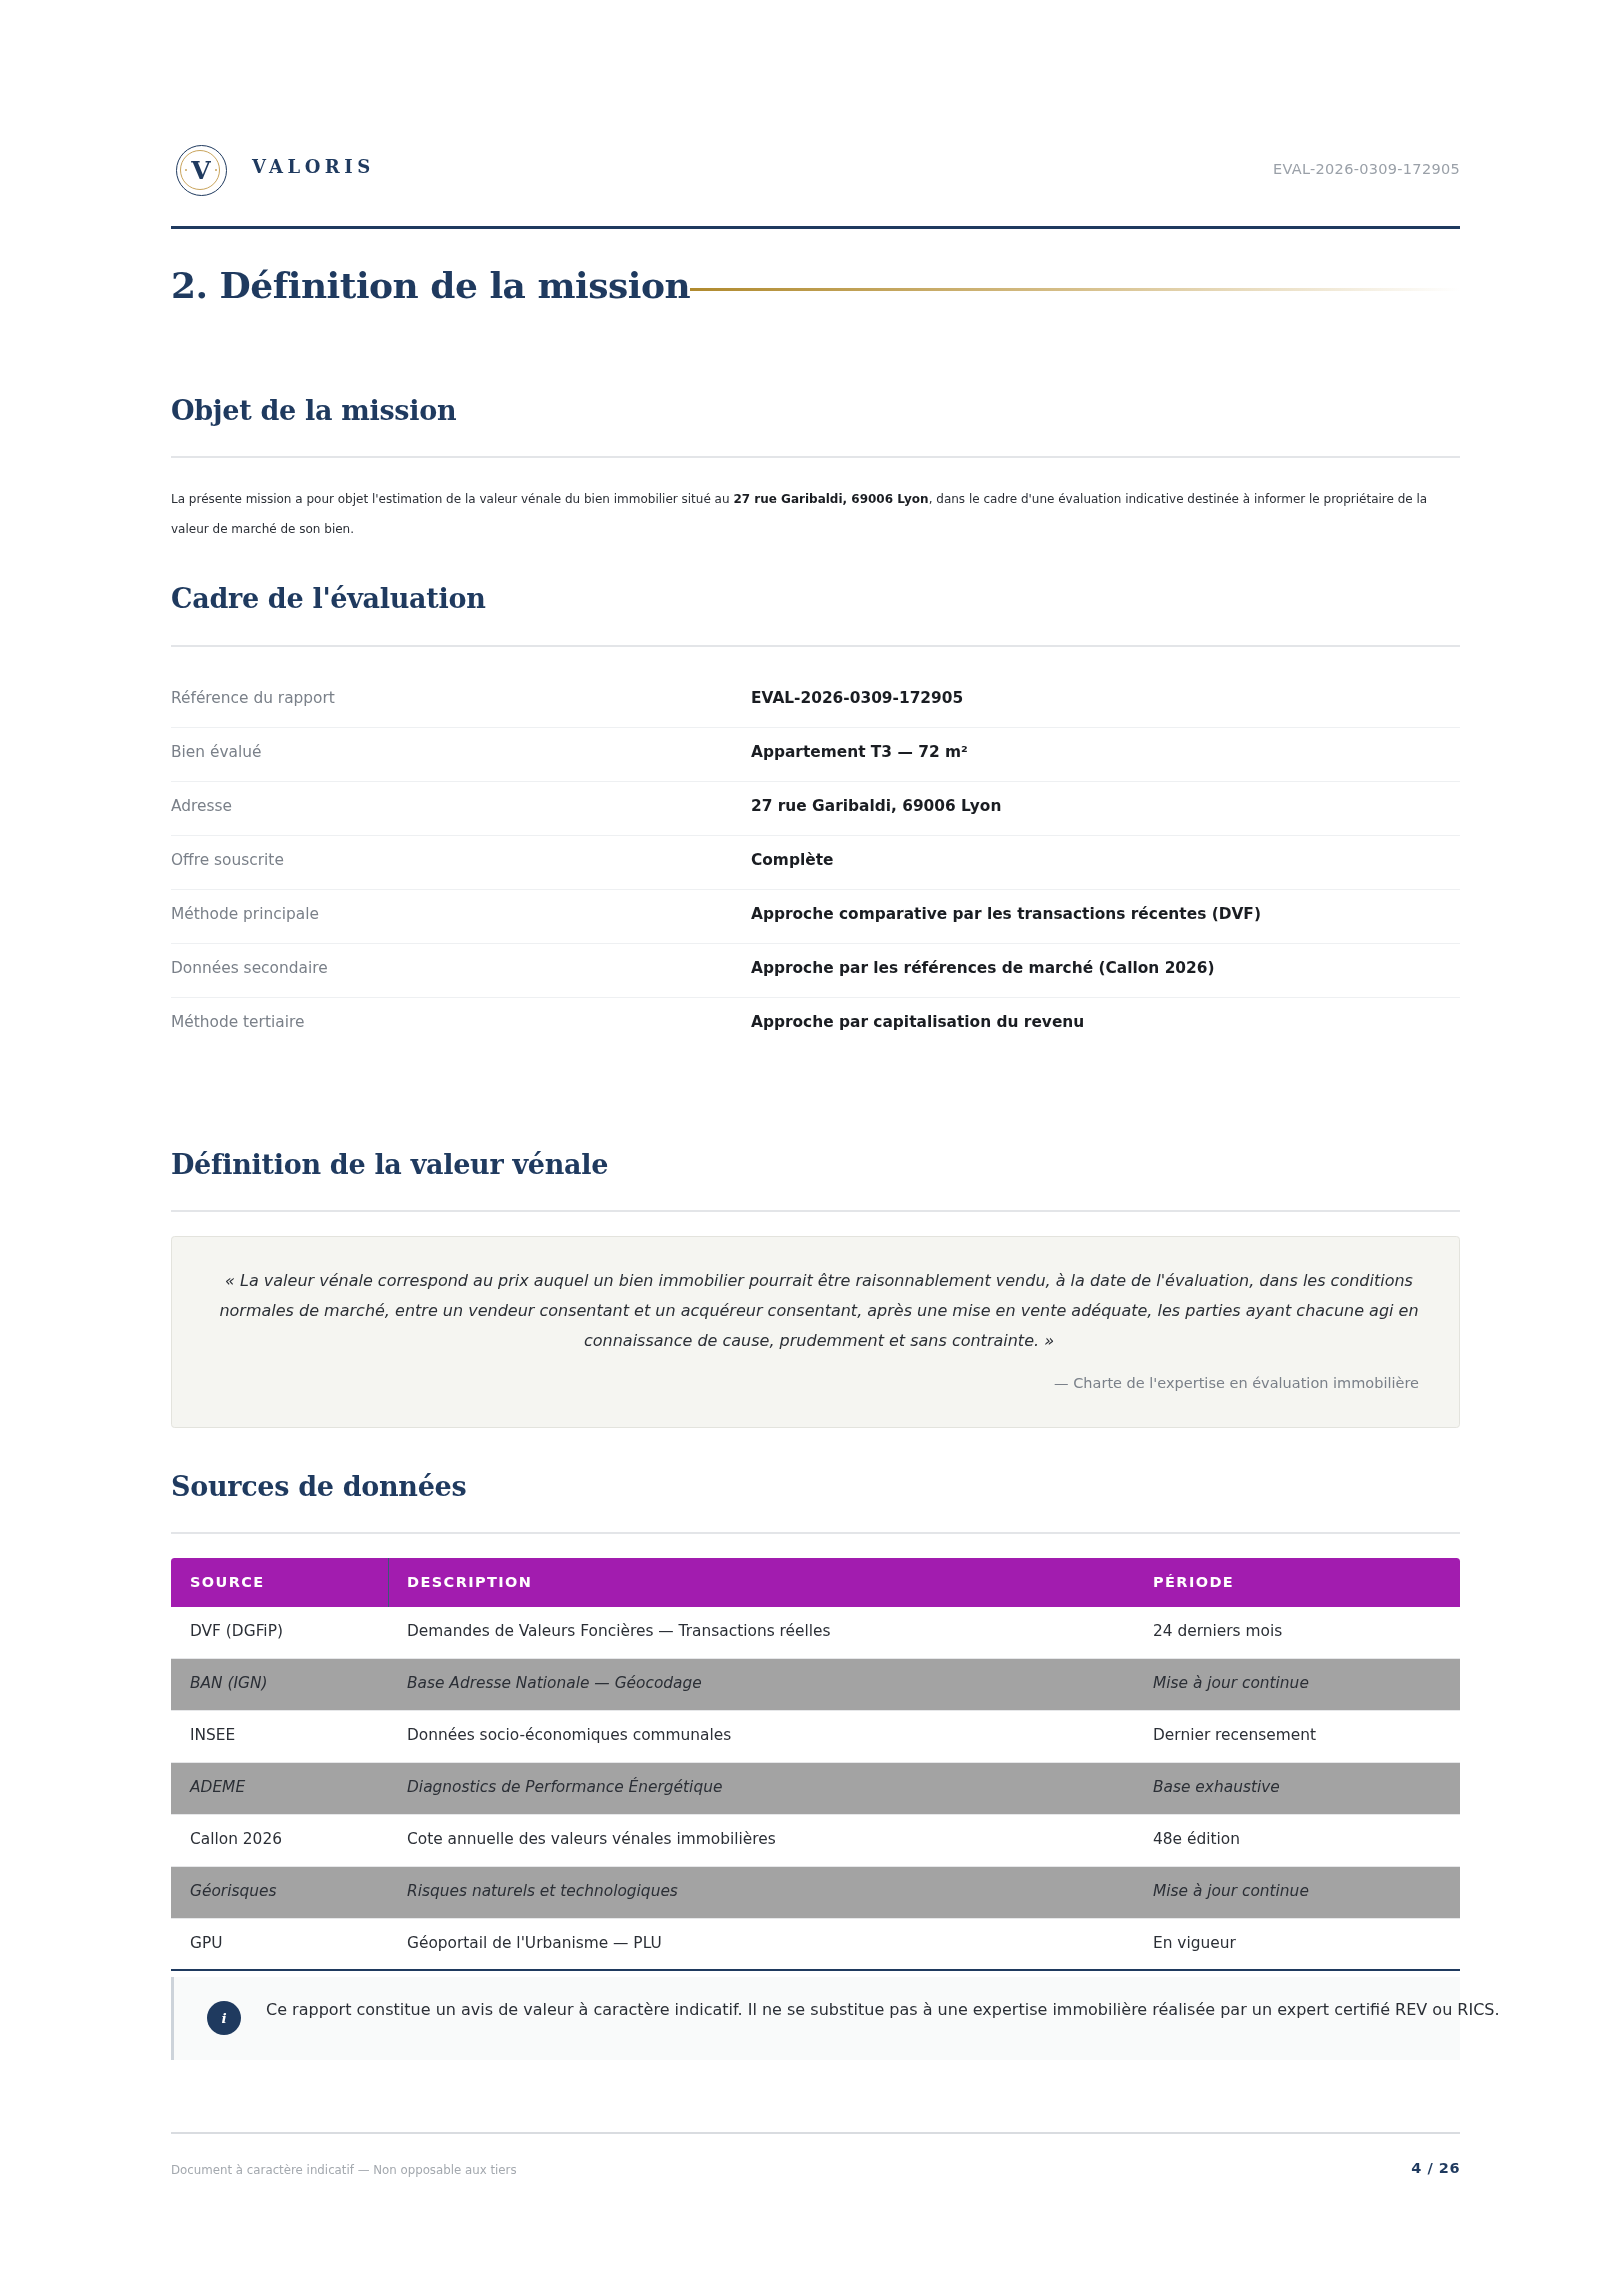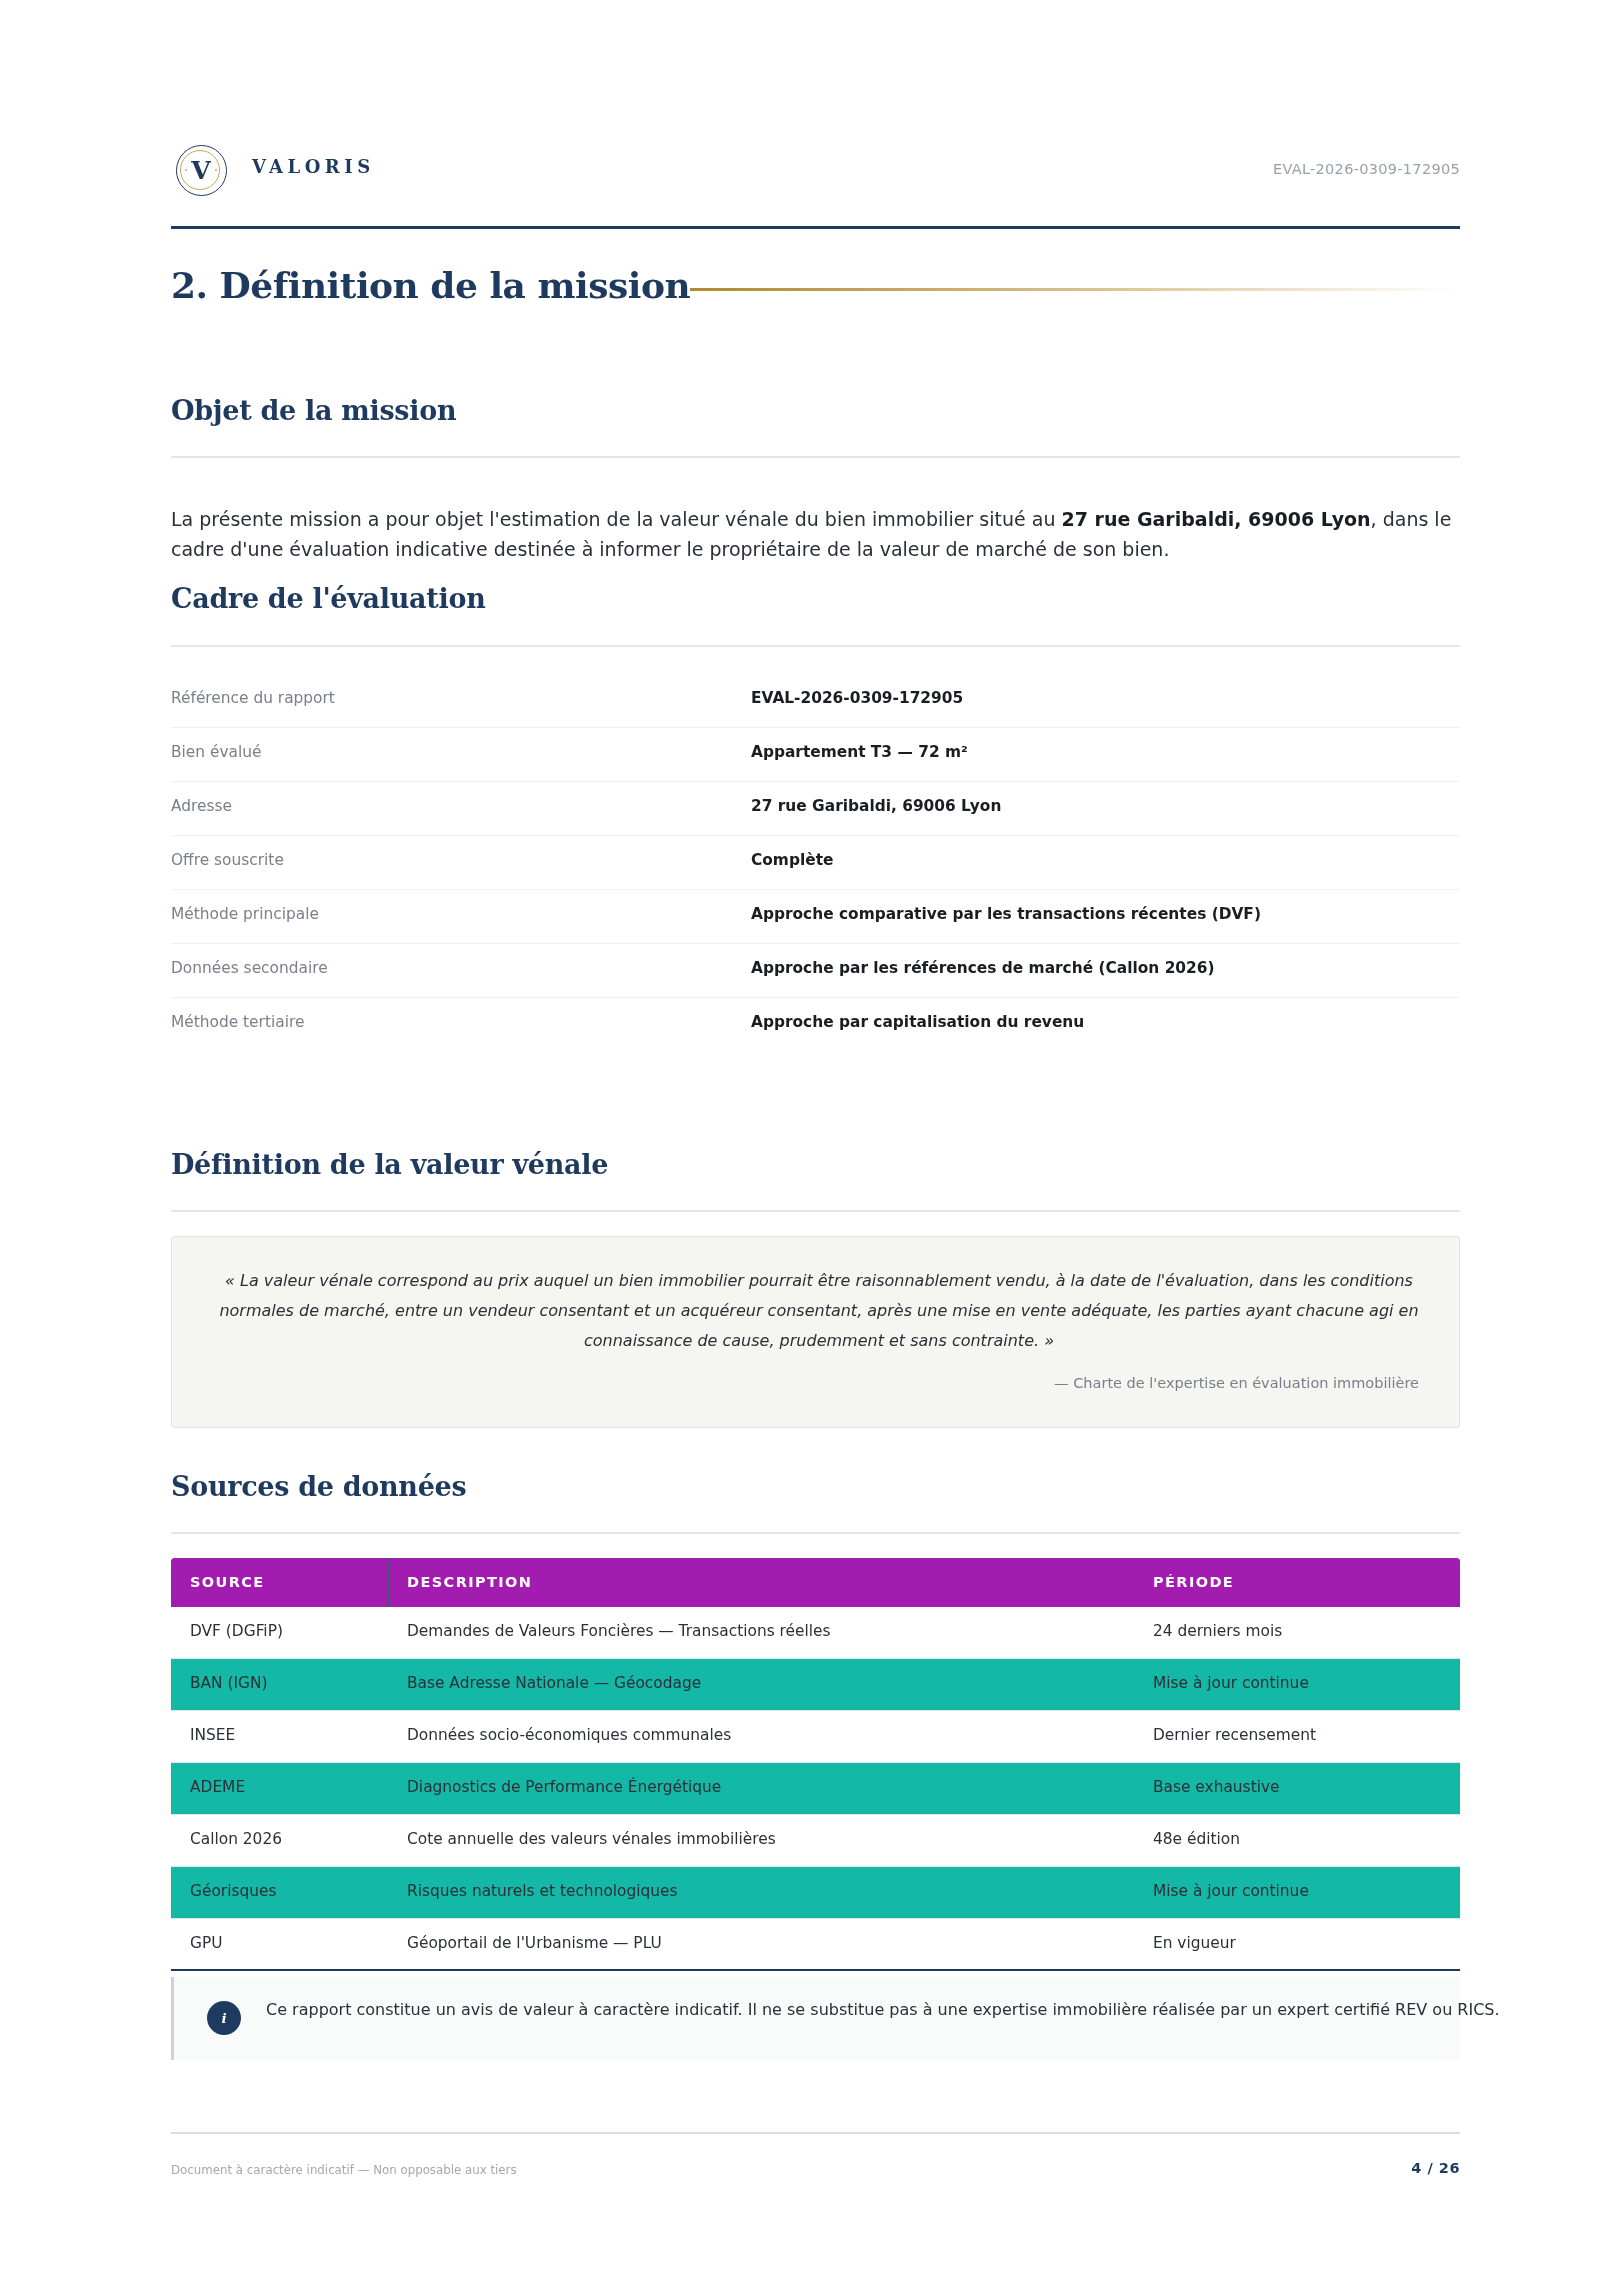--- a/index.html
+++ b/index.html
@@ -58,21 +58,21 @@
   
   .h2 {
     position: absolute; left: 0;
     font-family: "DejaVu Serif", "Liberation Serif", serif; font-weight: bold;
     font-size: 27px; color: #1f3a5f; letter-spacing: -0.3px; white-space: nowrap;
   }
   .rule { position: absolute; left: 0; width: 1289px; height: 1.8px; background: #e3e5e8; }
 
   .para {
     position: absolute; left: 0; top: 484px; width: 1289px;
-    font-size: 19px; line-height: 30px; color: #2b2f36; margin-top: 20px;
+    font-size: 12px; line-height: 30px; color: #2b2f36;
   }
   .para b { font-weight: bold; color: #1a1d22; }
 
   
   .kv { position: absolute; left: 0; top: 674px; width: 1289px; }
   .kv-row { position: relative; height: 54px; border-bottom: 1.8px solid #eef0f2; }
   .kv-row:last-child { border-bottom: none; }
   .kv-label {
     position: absolute; left: 0; top: 15.4px;
     font-size: 15.4px; color: #7a8089;
@@ -98,21 +98,21 @@
 
   
   .tbl { position: absolute; left: 0; top: 1558px; width: 1289px; border-collapse: collapse; }
   .tbl-head { position: relative; height: 49px; background: #a21caf; border-radius: 3.6px 3.6px 0 0; }
   .th {
     position: absolute; top: 16.3px;
     font-size: 14.5px; font-weight: bold; color: #ffffff; letter-spacing: 1.4px;
   }
   .th-sep { position: absolute; left: 217px; top: 0; width: 0.9px; height: 49px; background: #3d5677; }
   .tbl-row { position: relative; height: 52px; border-bottom: 1.8px solid #e6e7e9; }
-  .tbl-row.alt { background: #14b8a6; }
+  .tbl-row.alt { background: #a3a3a3; font-style: italic; }
   .tbl-row.last { border-bottom: 2.7px solid #1f3a5f; }
   .td { position: absolute; top: 14.5px; font-size: 15.4px; color: #2b2f36; white-space: nowrap; }
   .c1 { left: 19px; } .c2 { left: 236px; } .c3 { left: 982px; }
 
   
   .callout {
     position: absolute; left: 0; top: 1977px; width: 1289px; height: 83px;
     background: #f9fafa; border-left: 3.6px solid #cdd3da;
   }
   .callout .icon {

